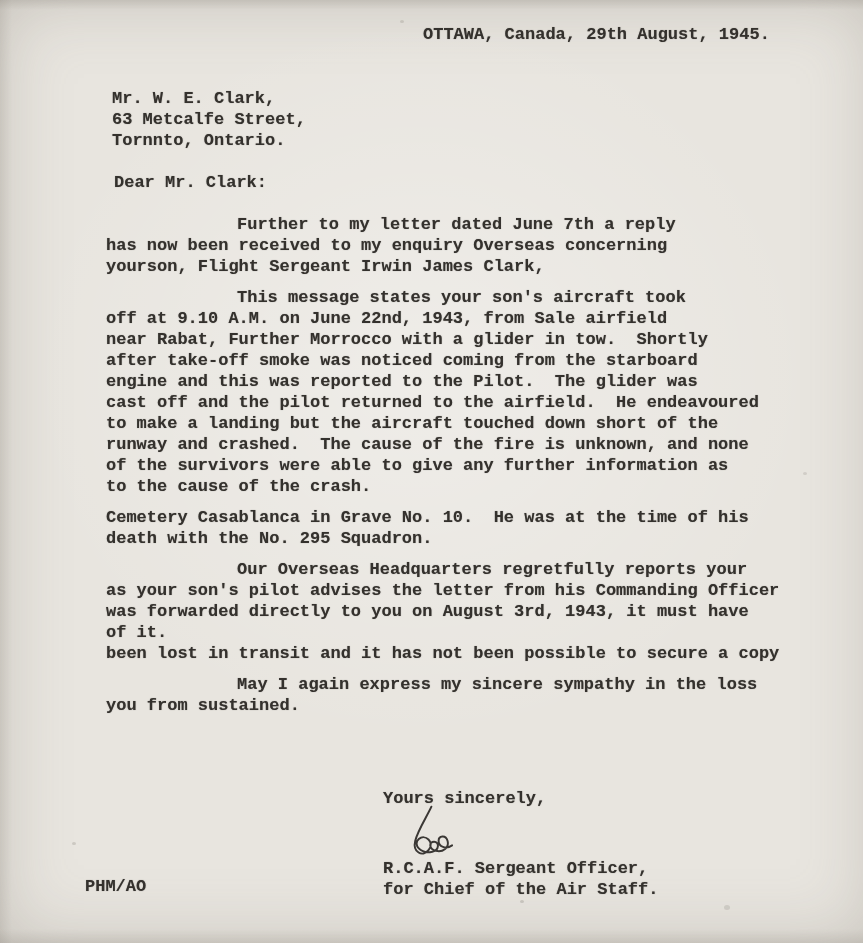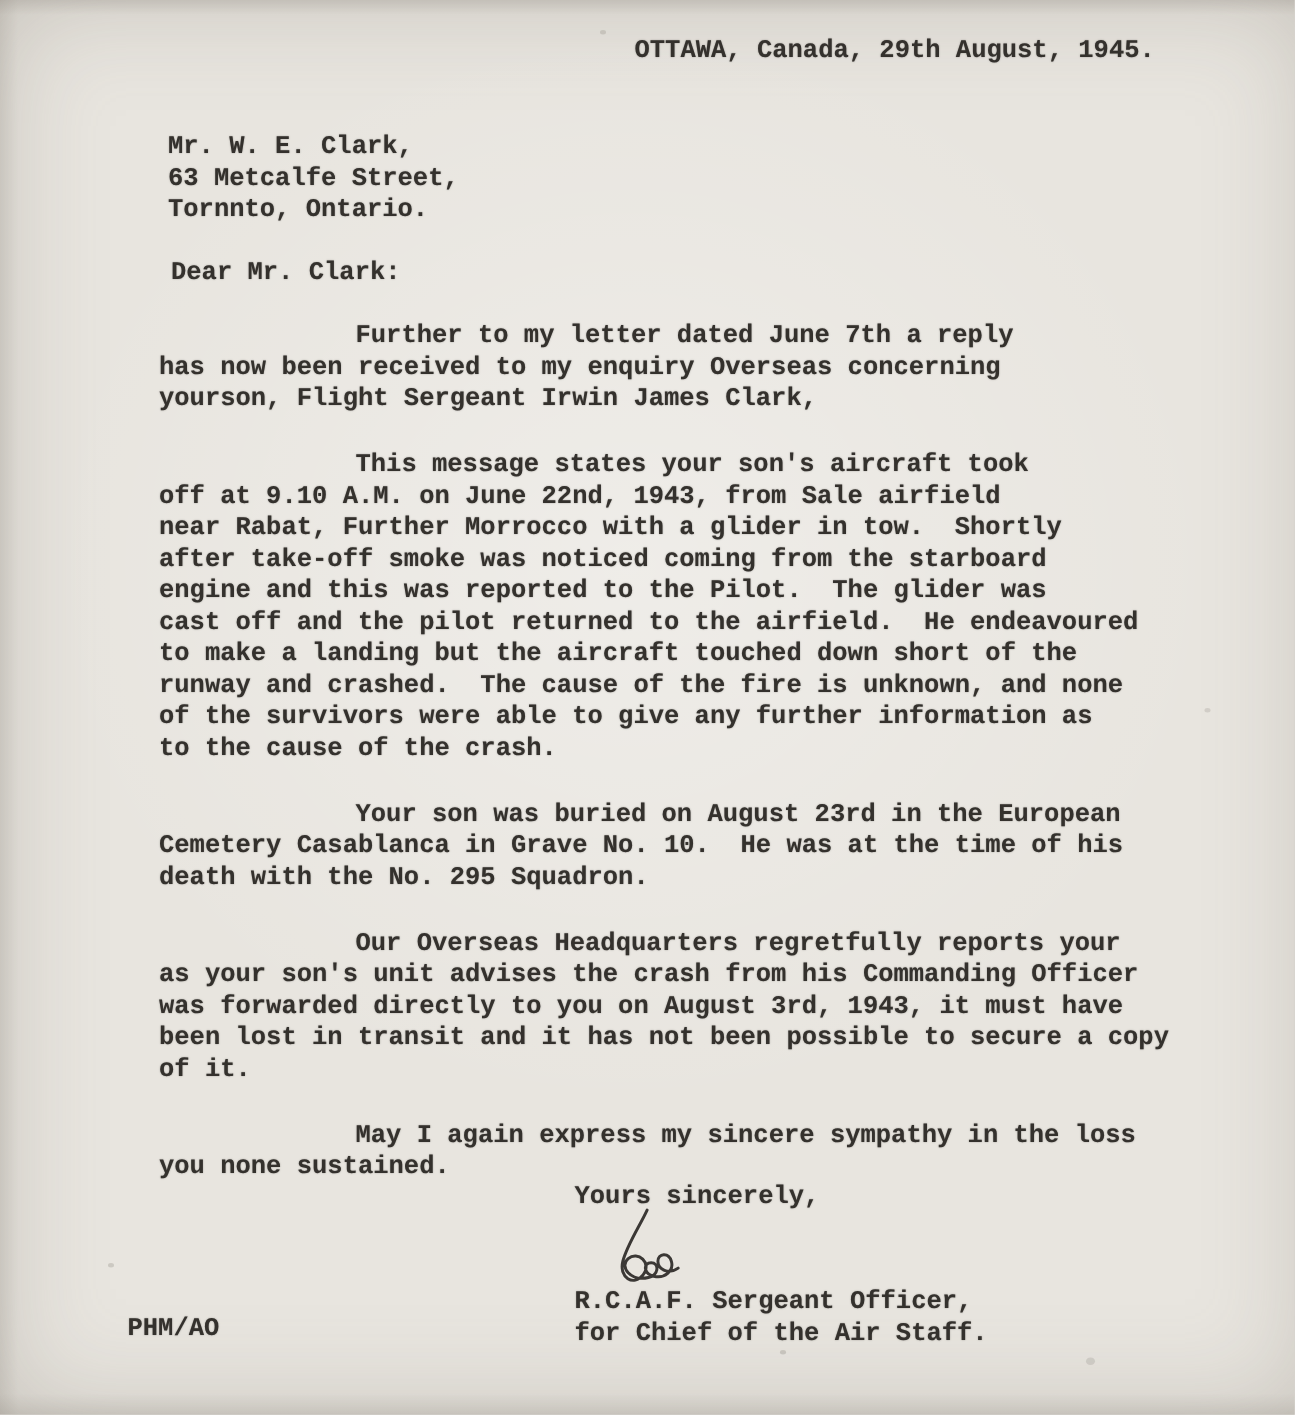--- a/index.html
+++ b/index.html
@@ -36,21 +36,21 @@
       283px -428px 0 0 rgba(95,90,80,0.16),
       -120px -880px 0 0 rgba(95,90,80,0.18);
     pointer-events: none;
   }
   .line { white-space: pre; text-shadow: 0 0 1px rgba(52,49,45,0.50); }
   .indent { text-indent: 131px; }
   .dateline   { position: absolute; top: 24px;  left: 423px; }
   .recipient  { position: absolute; top: 88px;  left: 112px; }
   .salutation { position: absolute; top: 172px; left: 114px; }
   .letter-body { position: absolute; top: 214px; left: 106px; width: 710px; }
-  .paragraph + .paragraph { margin-top: 23px; }
+  .paragraph + .paragraph { margin-top: 10px; }
   .closing { position: absolute; top: 788px; left: 383px; }
   .signature-svg { display: block; margin: -5px 0 0 16px; height: 54px; }
   .signature-svg path { fill: none; stroke: #3b3835; stroke-width: 2.2; stroke-linecap: round; }
   .reference { position: absolute; top: 876px; left: 85px; }
 </style>
 </head>
 <body>
 
 <div class="page">
 
@@ -79,36 +79,35 @@
       <div class="line">after take-off smoke was noticed coming from the starboard</div>
       <div class="line">engine and this was reported to the Pilot.  The glider was</div>
       <div class="line">cast off and the pilot returned to the airfield.  He endeavoured</div>
       <div class="line">to make a landing but the aircraft touched down short of the</div>
       <div class="line">runway and crashed.  The cause of the fire is unknown, and none</div>
       <div class="line">of the survivors were able to give any further information as</div>
       <div class="line">to the cause of the crash.</div>
     </div>
 
     <div class="paragraph">
-      <div class="line indent">Your son was buried on August 23rd in the European</div>
       <div class="line">Cemetery Casablanca in Grave No. 10.  He was at the time of his</div>
       <div class="line">death with the No. 295 Squadron.</div>
     </div>
 
     <div class="paragraph">
       <div class="line indent">Our Overseas Headquarters regretfully reports your</div>
-      <div class="line">as your son's unit advises the crash from his Commanding Officer</div>
+      <div class="line">as your son's pilot advises the letter from his Commanding Officer</div>
       <div class="line">was forwarded directly to you on August 3rd, 1943, it must have</div>
+      <div class="line">of it.</div>
       <div class="line">been lost in transit and it has not been possible to secure a copy</div>
-      <div class="line">of it.</div>
     </div>
 
     <div class="paragraph">
       <div class="line indent">May I again express my sincere sympathy in the loss</div>
-      <div class="line">you none sustained.</div>
+      <div class="line">you from sustained.</div>
     </div>
 
   </div>
 
   <div class="closing">
     <div class="line">Yours sincerely,</div>
     <svg class="signature-svg" viewBox="0 0 90 60" aria-hidden="true">
       <path d="M 36 3 C 31 14 21 29 18 41 C 15 53 26 60 33 51 C 40 42 29 33 22 39 C 15 45 24 56 37 53 C 45 51 45 42 39 42 C 33 42 33 50 41 52 C 49 54 56 48 54 41 C 52 34 44 35 44 41 C 44 47 52 51 59 46"></path>
     </svg>
     <div class="line">R.C.A.F. Sergeant Officer,</div>

